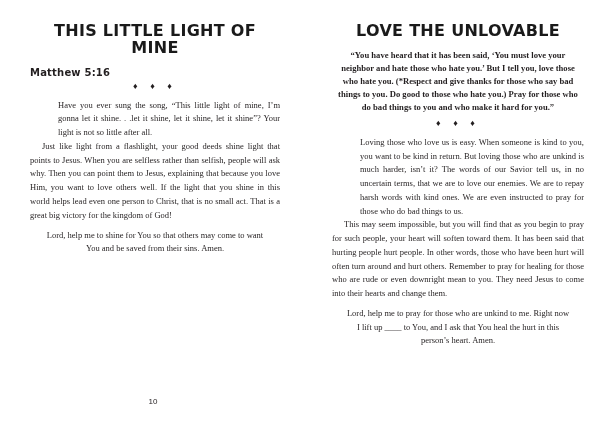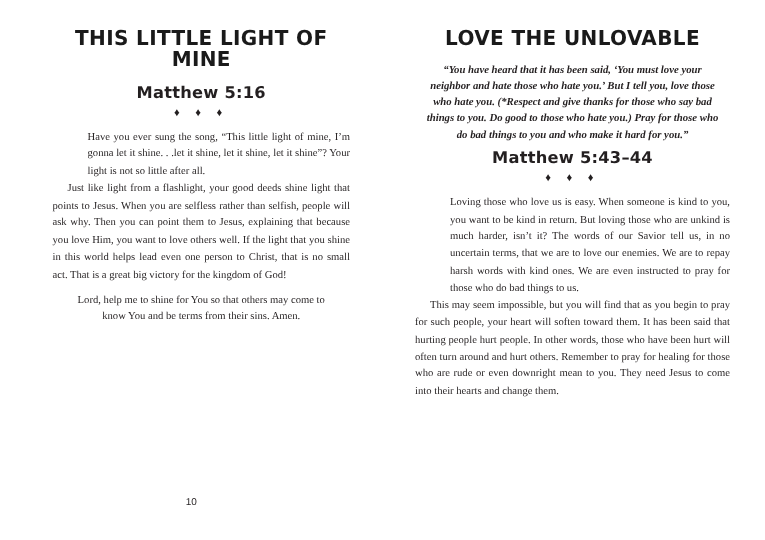--- a/index.html
+++ b/index.html
@@ -21,53 +21,51 @@
     box-sizing: border-box;
   }
   .page {
     width: 306px;
     height: 432px;
     box-sizing: border-box;
     position: relative;
     padding: 22px 28px 0 28px;
   }
   .page.left {
-    padding-left: 42px;
+    padding-left: 30px;
     padding-right: 26px;
   }
   .page.right {
     padding-left: 26px;
   }
   .devo-title {
     font-family: "DejaVu Sans", sans-serif;
     font-weight: bold;
     font-size: 16.5px;
     letter-spacing: 0.3px;
     text-align: center;
     text-transform: uppercase;
     line-height: 1.05;
     margin: 0 0 10px 0;
     color: #1a1a1a;
     transform: scaleX(0.97);
   }
   .verse {
     font-family: "Liberation Serif", serif;
-    font-style: italic;
     font-weight: bold;
     font-size: 8.6px;
     line-height: 1.5;
     text-align: center;
     margin: 0 6px 5px 6px;
     color: #231f20;
   }
   .verse-ref {
     font-family: "DejaVu Sans", sans-serif;
     font-weight: bold;
-    font-size: 13px;
-    text-align: center;
+    font-size: 10px;
     letter-spacing: 0.2px;
     margin: 0 0 4px 0;
     color: #231f20;
   }
   .ornament {
     text-align: center;
     font-size: 9px;
     letter-spacing: 5px;
     color: #231f20;
     margin: 0 0 8px 0;
@@ -111,28 +109,28 @@
 <div class="spread">
 
   <div class="page left">
     <h1 class="devo-title">This Little Light of Mine</h1>
     <div class="verse-ref">Matthew 5:16</div>
     <div class="ornament">♦ ♦ ♦</div>
     <div class="body-text">
       <p class="first">Have you ever sung the song, “This little light of mine, I’m gonna let it shine. . .let it shine, let it shine, let it shine”? Your light is not so little after all.</p>
       <p>Just like light from a flashlight, your good deeds shine light that points to Jesus. When you are selfless rather than selfish, people will ask why. Then you can point them to Jesus, explaining that because you love Him, you want to love others well. If the light that you shine in this world helps lead even one person to Christ, that is no small act. That is a great big victory for the kingdom of God!</p>
     </div>
-    <div class="prayer">Lord, help me to shine for You so that others may come to know You and be terms from their sins. Amen.</div>
+    <div class="prayer">Lord, help me to shine for You so that others may come to want You and be saved from their sins. Amen.</div>
     <div class="folio">10</div>
   </div>
 
   <div class="page right">
     <h1 class="devo-title">Love the Unlovable</h1>
     <div class="verse">“You have heard that it has been said, ‘You must love your neighbor and hate those who hate you.’ But I tell you, love those who hate you. (*Respect and give thanks for those who say bad things to you. Do good to those who hate you.) Pray for those who do bad things to you and who make it hard for you.”</div>
-    <div class="verse-ref">Matthew 5:43–44</div>
     <div class="ornament">♦ ♦ ♦</div>
     <div class="body-text">
       <p class="first">Loving those who love us is easy. When someone is kind to you, you want to be kind in return. But loving those who are unkind is much harder, isn’t it? The words of our Savior tell us, in no uncertain terms, that we are to love our enemies. We are to repay harsh words with kind ones. We are even instructed to pray for those who do bad things to us.</p>
       <p>This may seem impossible, but you will find that as you begin to pray for such people, your heart will soften toward them. It has been said that hurting people hurt people. In other words, those who have been hurt will often turn around and hurt others. Remember to pray for healing for those who are rude or even downright mean to you. They need Jesus to come into their hearts and change them.</p>
     </div>
+    <div class="prayer">Lord, help me to pray for those who are unkind to me. Right now I lift up ____ to You, and I ask that You heal the hurt in this person’s heart. Amen.</div>
   </div>
 
 </div>
 
 </body></html>

